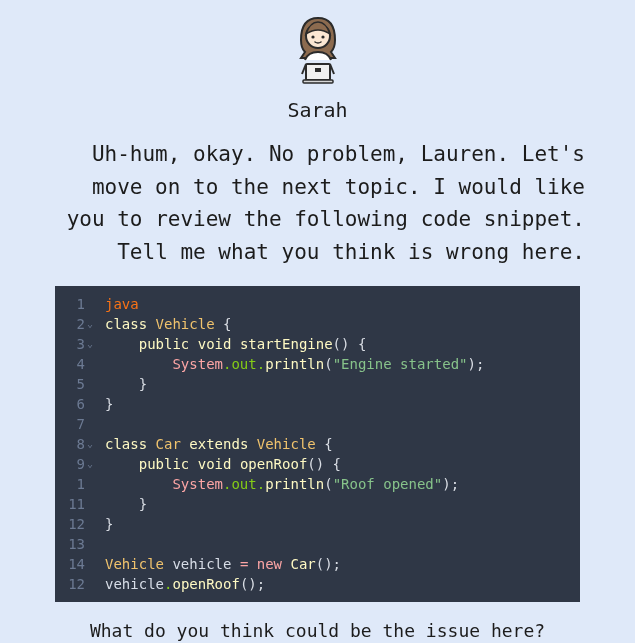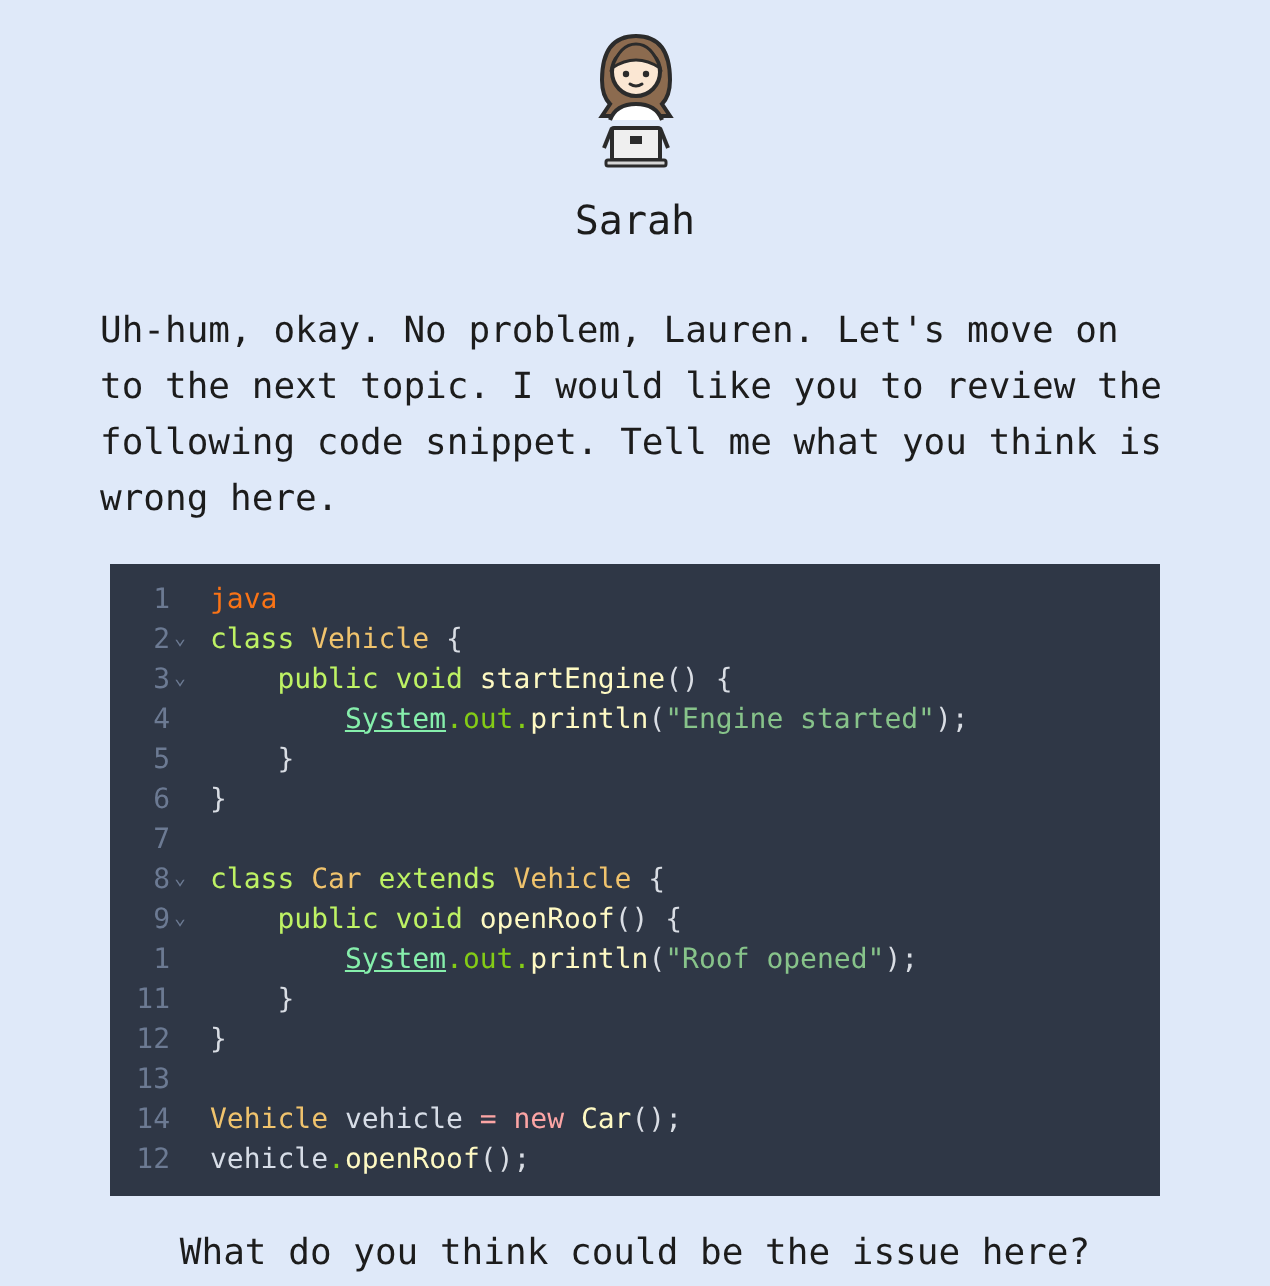--- a/index.html
+++ b/index.html
@@ -10,26 +10,26 @@
     font-family: ui-monospace, "SFMono-Regular", Menlo, Consolas, monospace;
     color:#1c1c1c;
     overflow:hidden;
   }
   .page { width:100%; height:100%; padding:10px 0 0 0; }
   .avatar-wrap { display:flex; justify-content:center; }
   .speaker-name {
     text-align:center;
     font-family: ui-monospace, monospace;
     font-size:20px;
-    margin:8px 0 30px;
+    margin:8px 0 16px;
   }
   .speech {
-    text-align:left;
+    text-align:right;
     font-family: ui-monospace, monospace;
-    font-size:18px;
+    font-size:21px;
     line-height:1.55;
     margin:0 auto 18px;
     max-width:535px;
   }
   .followup {
     text-align:center;
     font-family: ui-monospace, monospace;
     font-size:18px;
     margin:18px 0 0 0;
   }
@@ -58,25 +58,25 @@
   }
   .gut-col {
     width:14px;
     flex:0 0 14px;
     color:#6c7a93;
     font-size:10px;
     line-height:20px;
     text-align:left;
   }
   .code-col { flex:1 1 auto; padding-left:4px; }
-  .tok-kw     { color:#bef264; }
+  .tok-kw     { color:#fef9c3; }
   .tok-type   { color:#f0c36d; }
   .tok-fn     { color:#fef9c3; }
   .tok-punc   { color:#d9dde4; }
-  .tok-obj    { color:#86efac;text-decoration:underline; }
+  .tok-obj    { color:#fca5a5; }
   .tok-dot    { color:#84cc16; }
   .tok-str    { color:#87c38a; }
   .tok-lang   { color:#f97316;text-align:center; }
   .tok-new    { color:#fca5a5; }
   svg.avatar { display:block; }
 </style>
 </head>
 <body>
 
 <div class="page">

